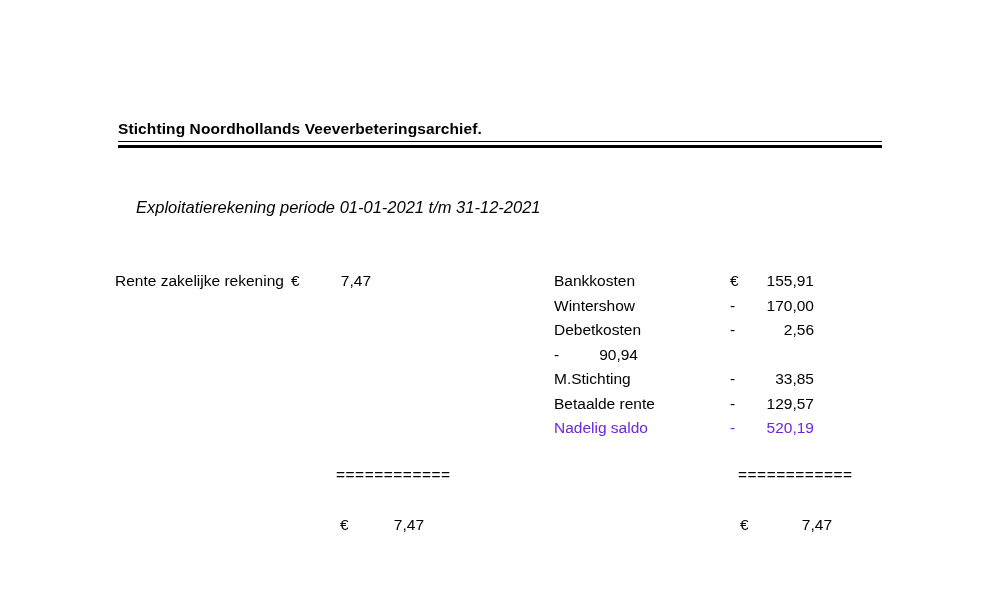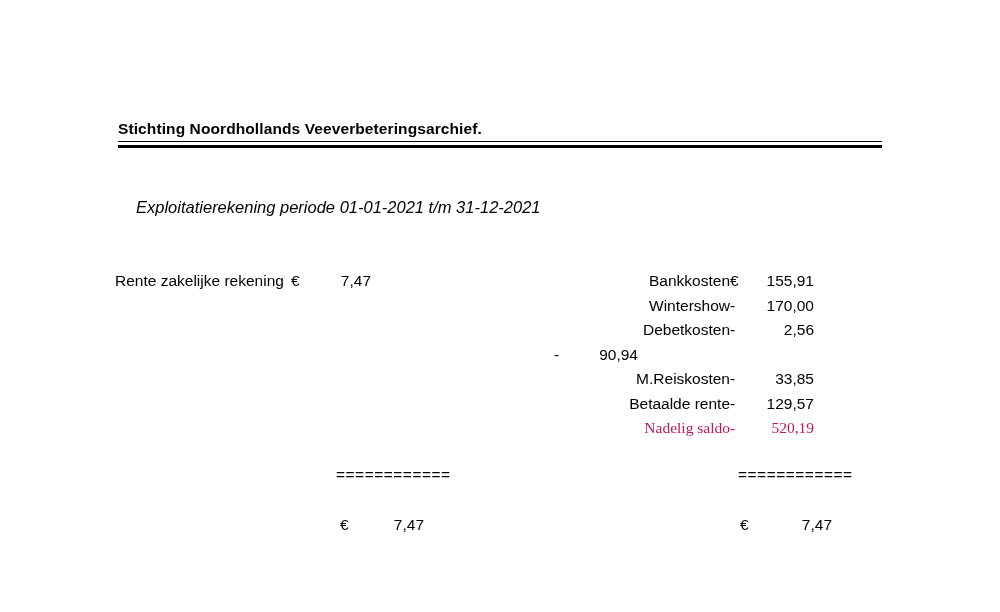--- a/index.html
+++ b/index.html
@@ -87,29 +87,27 @@
     text-align: left;
   }
   .row .amt {
     width: 62px;
     flex: 0 0 62px;
     text-align: right;
   }
   .row.negative,
   .row.negative .cur,
   .row.negative .amt {
-    color: #be185d;
-    font-family: Liberation Serif, serif;
+    color: #6d28d9;
   }
 
   
   .col-right .row .label {
     width: 176px;
     flex: 0 0 176px;
-    text-align: right;
   }
   .col-right .row .cur {
     width: 26px;
     flex: 0 0 26px;
     text-align: left;
   }
   .col-right .row .amt {
     width: 58px;
     flex: 0 0 58px;
   }
@@ -191,21 +189,21 @@
     <div class="row">
       <span class="label">Debetkosten</span>
       <span class="cur">-</span>
       <span class="amt">2,56</span>
     </div>
     <div class="row">
       <span class="cur">-</span>
       <span class="amt">90,94</span>
     </div>
     <div class="row">
-      <span class="label">M.Reiskosten</span>
+      <span class="label">M.Stichting</span>
       <span class="cur">-</span>
       <span class="amt">33,85</span>
     </div>
     <div class="row">
       <span class="label">Betaalde rente</span>
       <span class="cur">-</span>
       <span class="amt">129,57</span>
     </div>
     <div class="row negative">
       <span class="label">Nadelig saldo</span>

